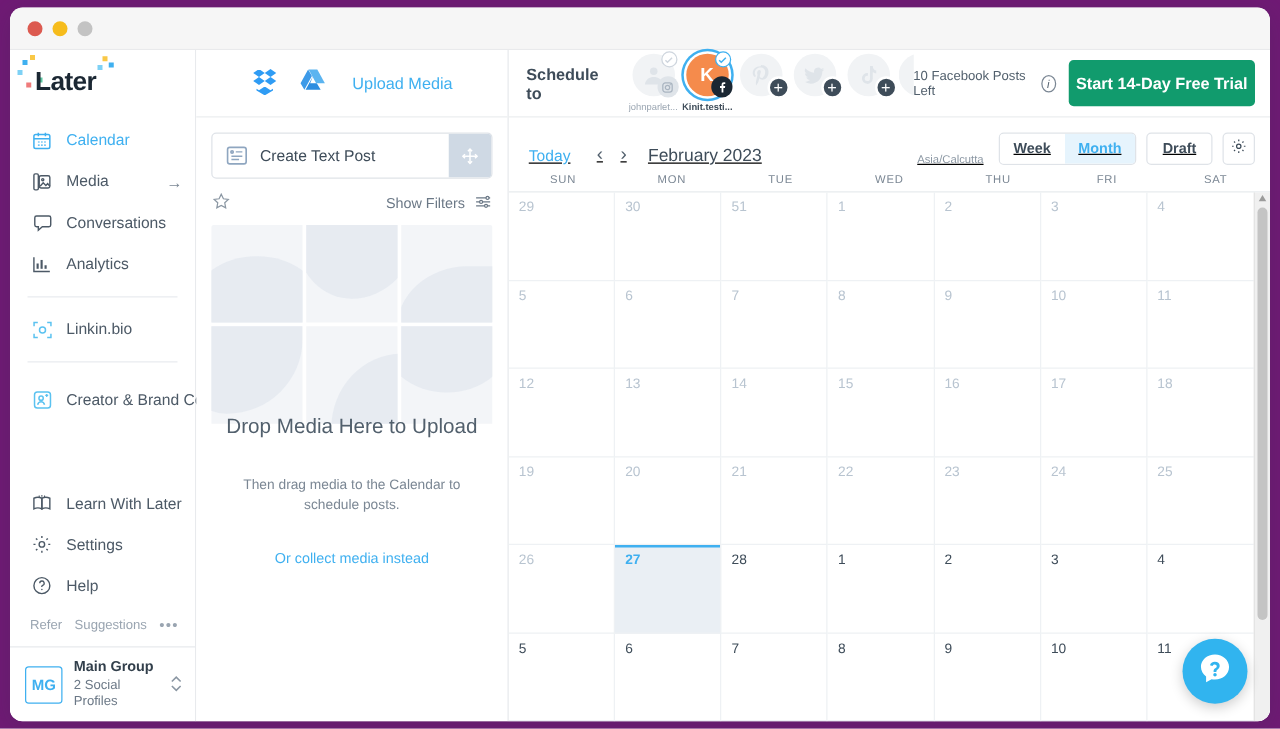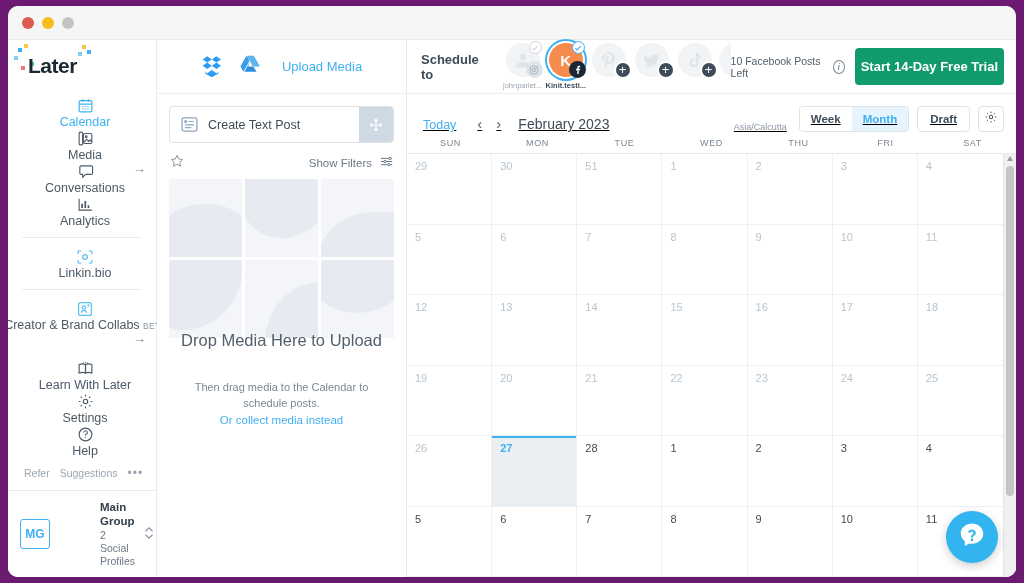--- a/index.html
+++ b/index.html
@@ -52,24 +52,24 @@
   }
   .logo-wrap { padding: 14px 0 10px 16px; height: 54px; position: relative;}
   .logo {
     font-size: 21px; font-weight: bold; color: #1b2733;
     letter-spacing: -.5px; position: relative; display: inline-block;
     padding-left: 4px;
   }
   .px { position: absolute; width: 4px; height: 4px; }
   .nav { padding-top: 2px; }
   .nav-item {
-    display: flex; align-items: center; 
+    display: flex; align-items: center; gap: 10px;
     height: 33px; padding: 0 10px 0 16px;
     font-size: 12.5px; color: #4c5966;
-    cursor: pointer; position: relative; flex-direction: column;
+    cursor: pointer; position: relative;
   }
   .nav-item.active { color: #3fb0f0; }
   .nav-ico { width: 19px; height: 19px; flex: 0 0 19px; display: flex; align-items: center; justify-content: center; }
   .nav-label { white-space: nowrap; line-height: 1.15; }
   .nav-label .beta { font-size: 8.5px; color: #8b97a3; letter-spacing: .3px; }
   .nav-arrow { margin-left: auto; color: #7b8794; font-size: 13px; line-height: 1; }
   .nav-sep { height: 1px; background: #e9ecef; margin: 9px 14px; }
   .nav-two { height: 42px; align-items: center; }
 
   .sidebar-bottom { margin-top: auto; }
@@ -82,21 +82,21 @@
     border-top: 1px solid #e8eaed;
     display: flex; align-items: center; gap: 9px;
     padding: 9px 10px 9px 12px;
   }
   .avatar-mg {
     width: 30px; height: 30px; flex: 0 0 30px;
     border: 1.6px solid #3fb0f0; border-radius: 3px;
     color: #3fb0f0; font-size: 12px; font-weight: bold;
     display: flex; align-items: center; justify-content: center;
   }
-  .group-txt { line-height: 1.25; margin-left: 41px; }
+  .group-txt { line-height: 1.25; }
   .group-name { font-size: 11.5px; font-weight: bold; color: #323f4b; }
   .group-sub { font-size: 10.5px; color: #6b7886; }
   .group-caret { margin-left: auto; color: #8b97a3; font-size: 9px; line-height: 8px; text-align: center;}
 
   
   .media-panel {
     width: 250px; flex: 0 0 250px;
     border-right: 1px solid #e8eaed;
     background: #ffffff;
     display: flex; flex-direction: column;
@@ -136,21 +136,21 @@
   }
   .tile { background: #f3f5f8; position: relative; overflow: hidden; }
   .tile .blob { position: absolute; background: #e4e9f0; opacity: .85; }
   .dz-overlay {
     position: absolute; inset: 0;
     display: flex; flex-direction: column; align-items: center;
     justify-content: flex-start; padding-top: 152px; text-align: center;
   }
   .dz-title { font-size: 16.5px; color: #52606d; }
   .dz-sub { font-size: 11px; color: #7b8794; margin-top: 30px; line-height: 1.45; max-width: 210px;}
-  .dz-link { font-size: 11.5px; color: #3fb0f0; margin-top: 2px; cursor: pointer;}
+  .dz-link { font-size: 11.5px; color: #3fb0f0; margin-top: 28px; cursor: pointer;}
 
   
   .main { flex: 1; display: flex; flex-direction: column; min-width: 0; background: #fff; }
   .schedule-bar {
     height: 54px; display: flex; align-items: center;
     padding: 0 12px 0 14px; border-bottom: 1px solid #eceef0;
     position: relative;
   }
   .schedule-label { font-size: 13px; color: #3e4c59; font-weight: bold; margin-right: 14px;}
   .accounts { display: flex; align-items: flex-start; gap: 5px; }

